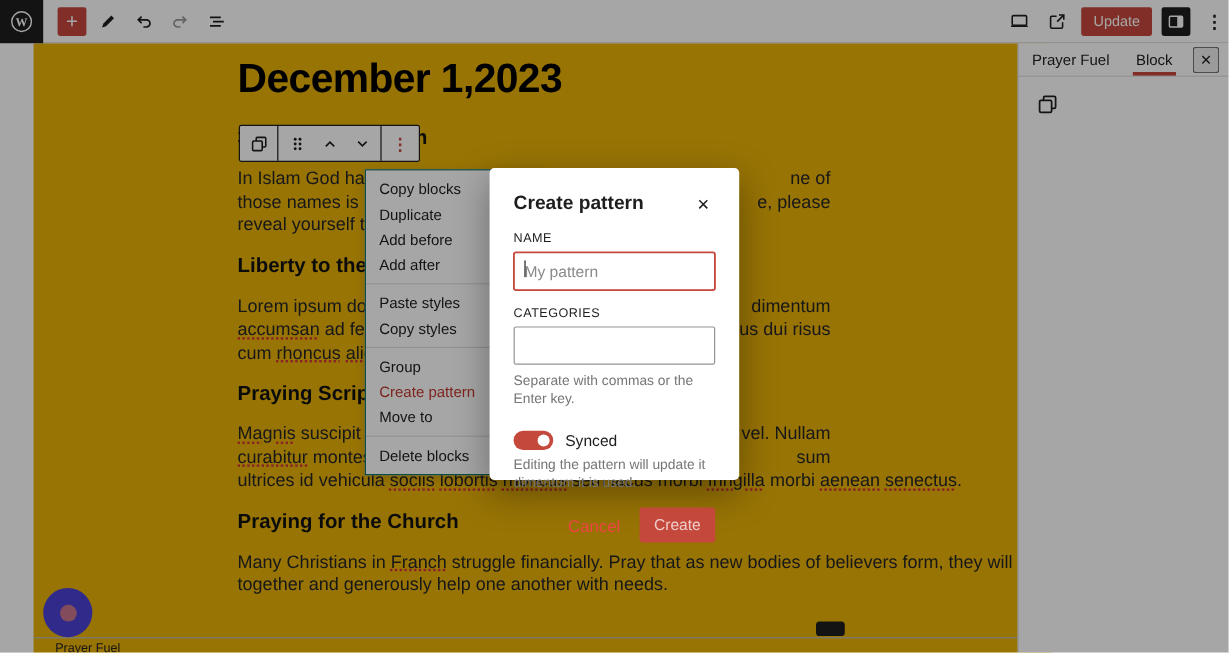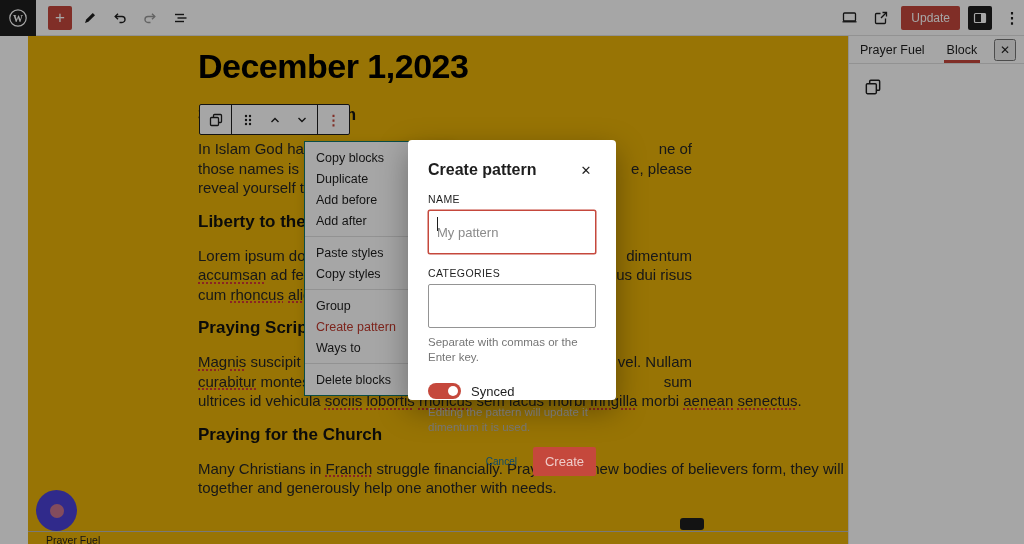--- a/index.html
+++ b/index.html
@@ -89,32 +89,32 @@
 
   
   .overlay { position:absolute; inset:0; background:rgba(0,0,0,.35); z-index:10; }
   .modal { position:absolute; left:408px; top:140px; width:208px; height:260px; background:#fff;
     border-radius:4px; box-shadow:0 10px 30px rgba(0,0,0,.35); z-index:20; padding:20px 20px 14px; }
   .modal-head { display:flex; align-items:center; margin-bottom:13px; }
   .modal-title { font-size:16px; font-weight:700; color:#1e1e1e; }
   .modal-close { margin-left:auto; width:20px; height:20px; display:flex; align-items:center;
     justify-content:center; font-size:13px; color:var(--ink); background:none; border:none; }
   .field-label { font-size:10.5px; font-weight:500; letter-spacing:.4px; color:#1e1e1e; margin-bottom:5px; }
-  .text-input { width:100%; height:44px; border:1px solid #949494; border-radius:2px;
+  .text-input { width:100%; height:32px; border:1px solid #949494; border-radius:2px;
     padding:0 8px; font-size:13px; font-family:"Liberation Sans",sans-serif; color:var(--ink); outline:none; }
   .text-input::placeholder { color:#8a8a8a; }
   .name-input { border:1px solid var(--accent); box-shadow:0 0 0 .5px var(--accent); }
   .mb13 { margin-bottom:13px; }
   .help { font-size:11.5px; color:var(--muted); line-height:15px; }
   .toggle-row { display:flex; align-items:center; gap:10px; margin-top:18px; margin-bottom:6px; }
   .toggle { position:relative; width:33px; height:16px; border-radius:8px; background:var(--accent); }
   .toggle-knob { position:absolute; right:3px; top:3px; width:10px; height:10px; border-radius:50%; background:#fff; }
   .toggle-label { font-size:13px; color:var(--ink); }
   .modal-actions { display:flex; align-items:center; justify-content:flex-end; gap:16px; margin-top:12px; }
-  .cancel-btn { background:none; border:none; font-size:10px; color:#0c4a6e;margin-left:45px; }
+  .cancel-btn { background:none; border:none; font-size:14px; color:#ef4444;margin-left:45px; }
   .create-btn { background:var(--accent); border:none; border-radius:2px; padding:7px 12px;
     font-size:13px; color:rgba(255,255,255,.72); }
   .caret { display:inline-block; position:absolute; left:9px; top:7px; width:1px; height:14px; background:#1e1e1e; }
   .input-wrap { position:relative; }
 
   svg { display:block; }
 </style>
 </head>
 <body>
 
@@ -221,21 +221,21 @@
         </div>
         <div class="menu-group">
           <div class="menu-item">
             <span>Group</span>
           </div>
           <div class="menu-item accent">
             <span>Create pattern</span>
             <span class="menu-ico">◆</span>
           </div>
           <div class="menu-item">
-            <span>Ways to</span>
+            <span>Move to</span>
           </div>
         </div>
         <div class="menu-group">
           <div class="menu-item">
             <span>Delete blocks</span>
             <span class="menu-shortcut">^⌥Z</span>
           </div>
         </div>
       </div>
   </div>

